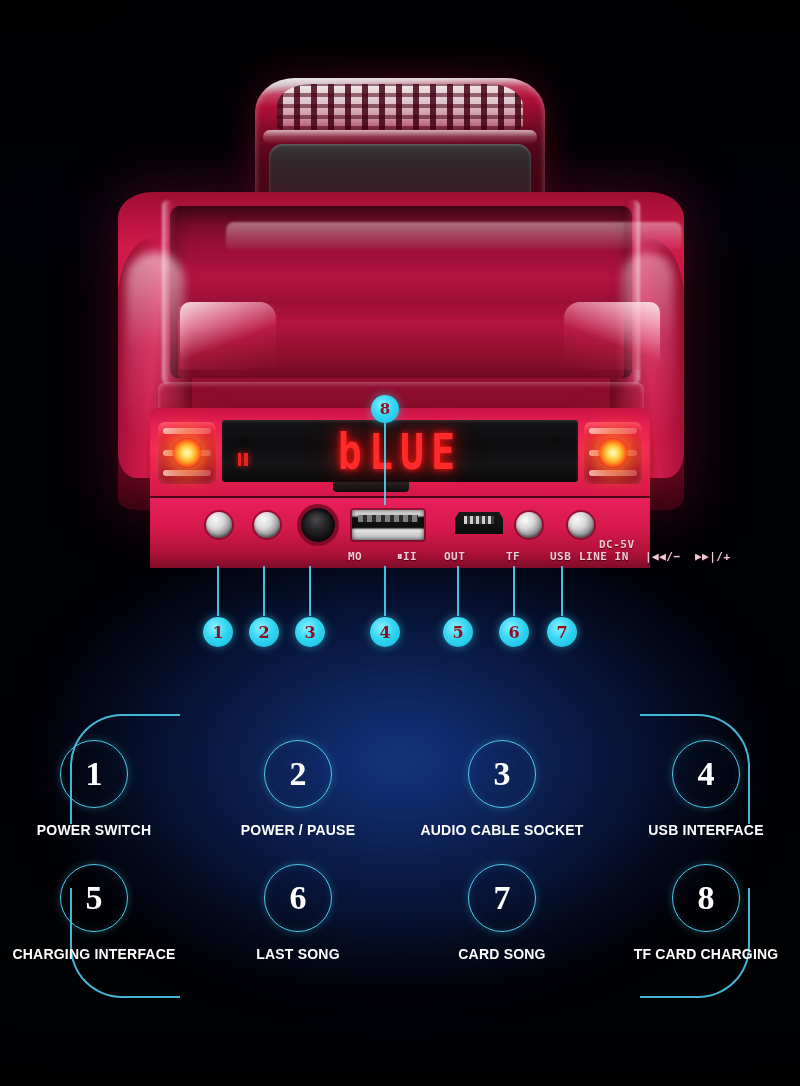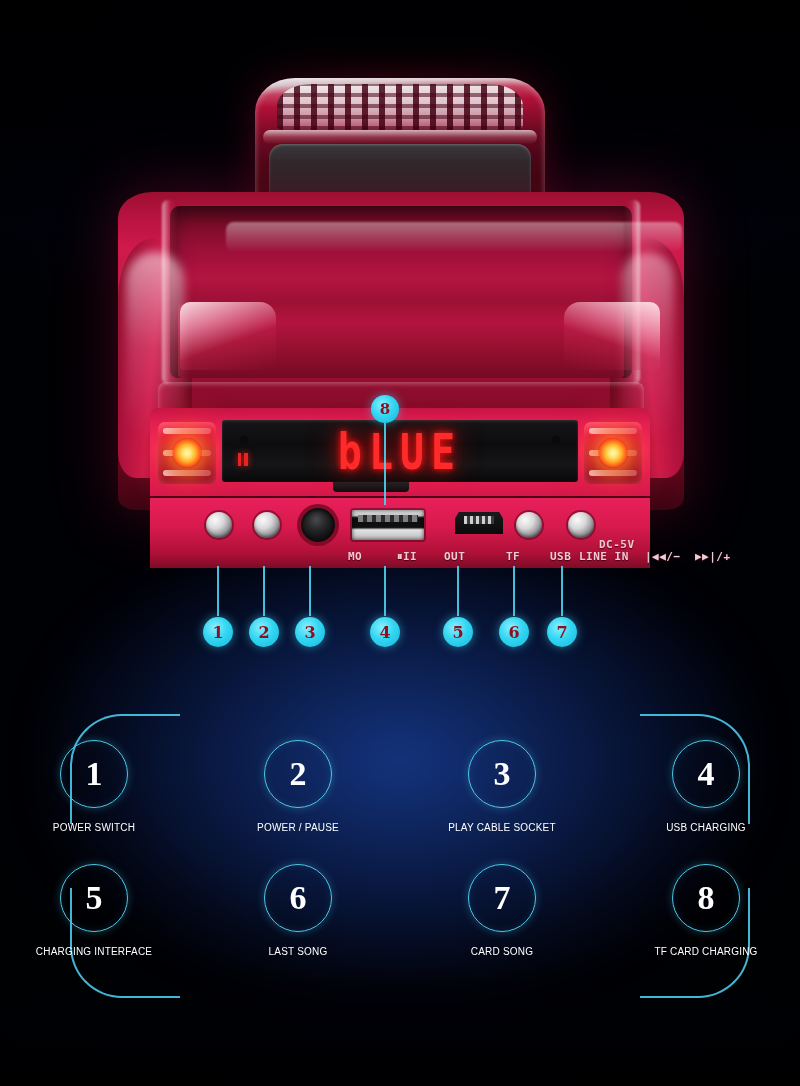--- a/index.html
+++ b/index.html
@@ -260,21 +260,21 @@
   .lcirc{
     width:68px; height:68px; border-radius:50%;
     border:1.6px solid #4fc9ea;
     display:flex; align-items:center; justify-content:center;
     color:#ffffff; font-size:34px; font-weight:bold;
     font-family:"Liberation Serif", serif;
     box-shadow:0 0 9px rgba(70,195,230,.32), inset 0 0 9px rgba(70,195,230,.12);
     margin-bottom:14px;
   }
   .llabel{
-    color:#ffffff; font-size:10px; font-weight:normal; letter-spacing:.2px;
+    color:#ffffff; font-size:14px; font-weight:bold; letter-spacing:.2px;
     white-space:nowrap; text-align:center;
     font-family:"Liberation Sans", sans-serif;
   }
 </style>
 </head>
 <body>
 
 <div id="stage">
 
   <div class="bg-base"></div>
@@ -389,25 +389,25 @@
         <div class="litem">
           <div class="lcirc">1</div>
           <div class="llabel">POWER SWITCH</div>
         </div>
         <div class="litem">
           <div class="lcirc">2</div>
           <div class="llabel">POWER / PAUSE</div>
         </div>
         <div class="litem">
           <div class="lcirc">3</div>
-          <div class="llabel">PLAY CABLE SOCKET</div>
+          <div class="llabel">AUDIO CABLE SOCKET</div>
         </div>
         <div class="litem">
           <div class="lcirc">4</div>
-          <div class="llabel">USB CHARGING</div>
+          <div class="llabel">USB INTERFACE</div>
         </div>
       </div>
     <div class="lrow r2" id="legend-row-2">
         <div class="litem">
           <div class="lcirc">5</div>
           <div class="llabel">CHARGING INTERFACE</div>
         </div>
         <div class="litem">
           <div class="lcirc">6</div>
           <div class="llabel">LAST SONG</div>

